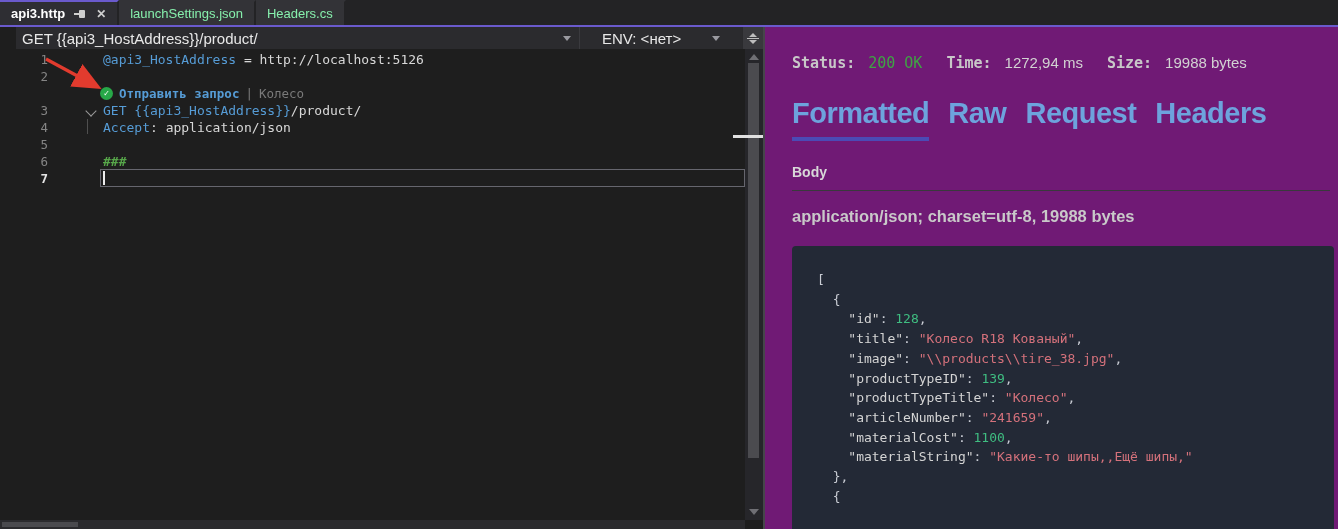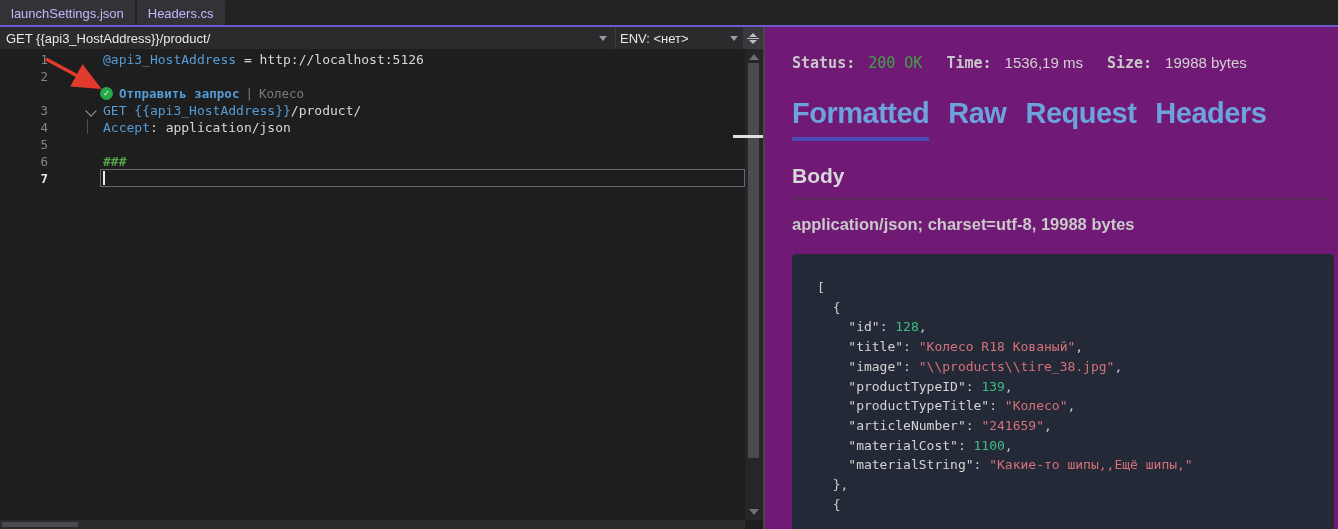--- a/index.html
+++ b/index.html
@@ -1,42 +1,42 @@
 <!DOCTYPE html>
 <html><head>
 <meta charset="utf-8">
 <style>
   html,body{margin:0;padding:0;width:1338px;height:529px;overflow:hidden;background:#1b1b1c;
     font-family:"Liberation Sans",sans-serif;-webkit-font-smoothing:antialiased;}
   .app{width:1338px;height:529px;display:flex;flex-direction:column;}
 
   
   .tabs-row{height:25px;background:#232325;display:flex;align-items:stretch;flex:0 0 auto;}
-  .tab{display:flex;align-items:center;gap:9px;padding:0 11px;font-size:13px;color:#c4b5fd;
+  .tab{display:flex;align-items:center;gap:9px;padding:0 11px;font-size:13px;color:#86efac;
        background:#333337;border-right:2px solid #232325;cursor:default;}
   .tab.active{background:#2e2e33;color:#ffffff;font-weight:bold;border-top:2px solid #6a5acd;}
   .tab:not(.active){border-top:2px solid transparent;}
   .pin-icon{position:relative;width:13px;height:10px;display:inline-block;}
   .pin-icon .stem{position:absolute;left:0;top:4.5px;width:5px;height:1.5px;background:#cfcfcf;}
   .pin-icon .head{position:absolute;left:5px;top:1.5px;width:6px;height:7.5px;background:#cfcfcf;border-radius:1px;}
   .close-x{font-size:12px;color:#cfcfcf;line-height:1;}
   .accent-line{height:2px;background:#6a5acd;flex:0 0 auto;}
 
   
   .main-row{flex:1;display:flex;min-height:0;}
   .left-col{width:763px;flex:0 0 auto;display:flex;flex-direction:column;background:#1e1e1e;}
   .v-divider{width:2px;background:#46464a;flex:0 0 auto;}
   .right-pane{flex:1;background:#701a75;padding-left:27px;box-sizing:border-box;overflow:hidden;}
 
   
-  .url-bar{height:22px;background:#2b2b2e;display:flex;align-items:stretch;flex:0 0 auto;font-size:13px;color:#e8e8e8;}
+  .url-bar{height:22px;background:#2b2b2e;display:flex;align-items:stretch;flex:0 0 auto;font-size:15px;color:#e8e8e8;margin-left:16px;}
   .req-combo{flex:1;display:flex;align-items:center;padding:0 8px 0 6px;}
   .req-combo .txt{flex:1;white-space:nowrap;overflow:hidden;}
   .chev{width:0;height:0;border-left:4px solid transparent;border-right:4px solid transparent;border-top:5px solid #9a9aa0;}
-  .env-combo{width:118px;display:flex;align-items:center;gap:6px;padding:0 4px;border-left:1px solid #3a3a3e;}
+  .env-combo{width:118px;display:flex;align-items:center;gap:6px;padding:0 22px;border-left:1px solid #3a3a3e;}
   .env-combo .txt{flex:1;white-space:nowrap;}
   .split-handle{width:20px;background:#39393d;display:flex;flex-direction:column;align-items:center;justify-content:center;gap:1px;border-left:1px solid #2a2a2d;}
   .split-handle .tri-up{width:0;height:0;border-left:4px solid transparent;border-right:4px solid transparent;border-bottom:4px solid #bdbdbd;}
   .split-handle .bar{width:12px;height:1px;background:#bdbdbd;}
   .split-handle .tri-dn{width:0;height:0;border-left:4px solid transparent;border-right:4px solid transparent;border-top:4px solid #bdbdbd;}
 
   
   .editor{position:relative;flex:1;background:#1e1e1e;font-family:"DejaVu Sans Mono","Liberation Mono",monospace;
           font-size:13px;overflow:hidden;}
   .lines{padding-top:2px;}
@@ -71,39 +71,47 @@
   .status-row{margin-top:27px;display:flex;align-items:baseline;gap:24px;font-size:15px;}
   .stat-group{display:flex;align-items:baseline;gap:13px;}
   .stat-label{font-family:"DejaVu Sans Mono","Liberation Mono",monospace;font-weight:bold;color:#c8c8c8;}
   .stat-value{color:#d2d2d2;}
   .stat-value.ok{color:#3fa344;font-family:"DejaVu Sans Mono","Liberation Mono",monospace;}
 
   .resp-tabs{margin-top:25px;display:flex;gap:19px;}
   .rtab{font-size:29px;font-weight:bold;color:#6da3dd;letter-spacing:-0.5px;cursor:default;}
   .rtab.active::after{content:"";display:block;height:4px;background:#4b4bb5;margin-top:7px;}
 
-  .body-heading{margin-top:23px;font-size:21px;font-weight:600;color:#d8d8d8;}
+  .body-heading{margin-top:23px;font-size:14px;font-weight:600;color:#d8d8d8;}
   .h-divider{margin-top:10px;margin-right:8px;border-top:1px solid #39393c;}
   .ctype-line{margin-top:16px;font-size:16.5px;font-weight:bold;color:#c9c9c9;}
 
   .codeblock{margin-top:20px;margin-right:4px;background:#232936;border-radius:4px;
      padding:24px 10px 10px 25px;height:300px;box-sizing:content-box;
      font-family:"DejaVu Sans Mono","Liberation Mono",monospace;font-size:13px;line-height:19.7px;
      white-space:pre;overflow:hidden;}
   .jt-key{color:#d4d4d4;}
   .jt-p{color:#c9ccd4;}
   .jt-str{color:#d4717b;}
   .jt-num{color:#3fbd81;}
 </style>
 </head>
 <body>
 
 <div class="app">
 
   <div class="tabs-row">
+      <div class="tab active">
+        <div style="display: inline;">api3.http</div>
+        <div class="pin-icon">
+          <div class="stem"></div>
+          <div class="head"></div>
+        </div>
+        <div class="close-x">✕</div>
+      </div>
       <div class="tab">
         <div style="display: inline;">launchSettings.json</div>
       </div>
       <div class="tab">
         <div style="display: inline;">Headers.cs</div>
       </div>
     </div>
   <div class="accent-line"></div>
 
   <div class="main-row">
@@ -162,21 +170,21 @@
     <div class="v-divider"></div>
 
     <div class="right-pane">
       <div class="status-row">
         <div class="stat-group">
           <span class="stat-label">Status:</span>
           <span class="stat-value ok">200 OK</span>
         </div>
         <div class="stat-group">
           <span class="stat-label">Time:</span>
-          <span class="stat-value">1536,19 ms</span>
+          <span class="stat-value">1272,94 ms</span>
         </div>
         <div class="stat-group">
           <span class="stat-label">Size:</span>
           <span class="stat-value">19988 bytes</span>
         </div>
       </div>
 
       <div class="resp-tabs">
           <div class="rtab active">Formatted</div>
           <div class="rtab">Raw</div>

